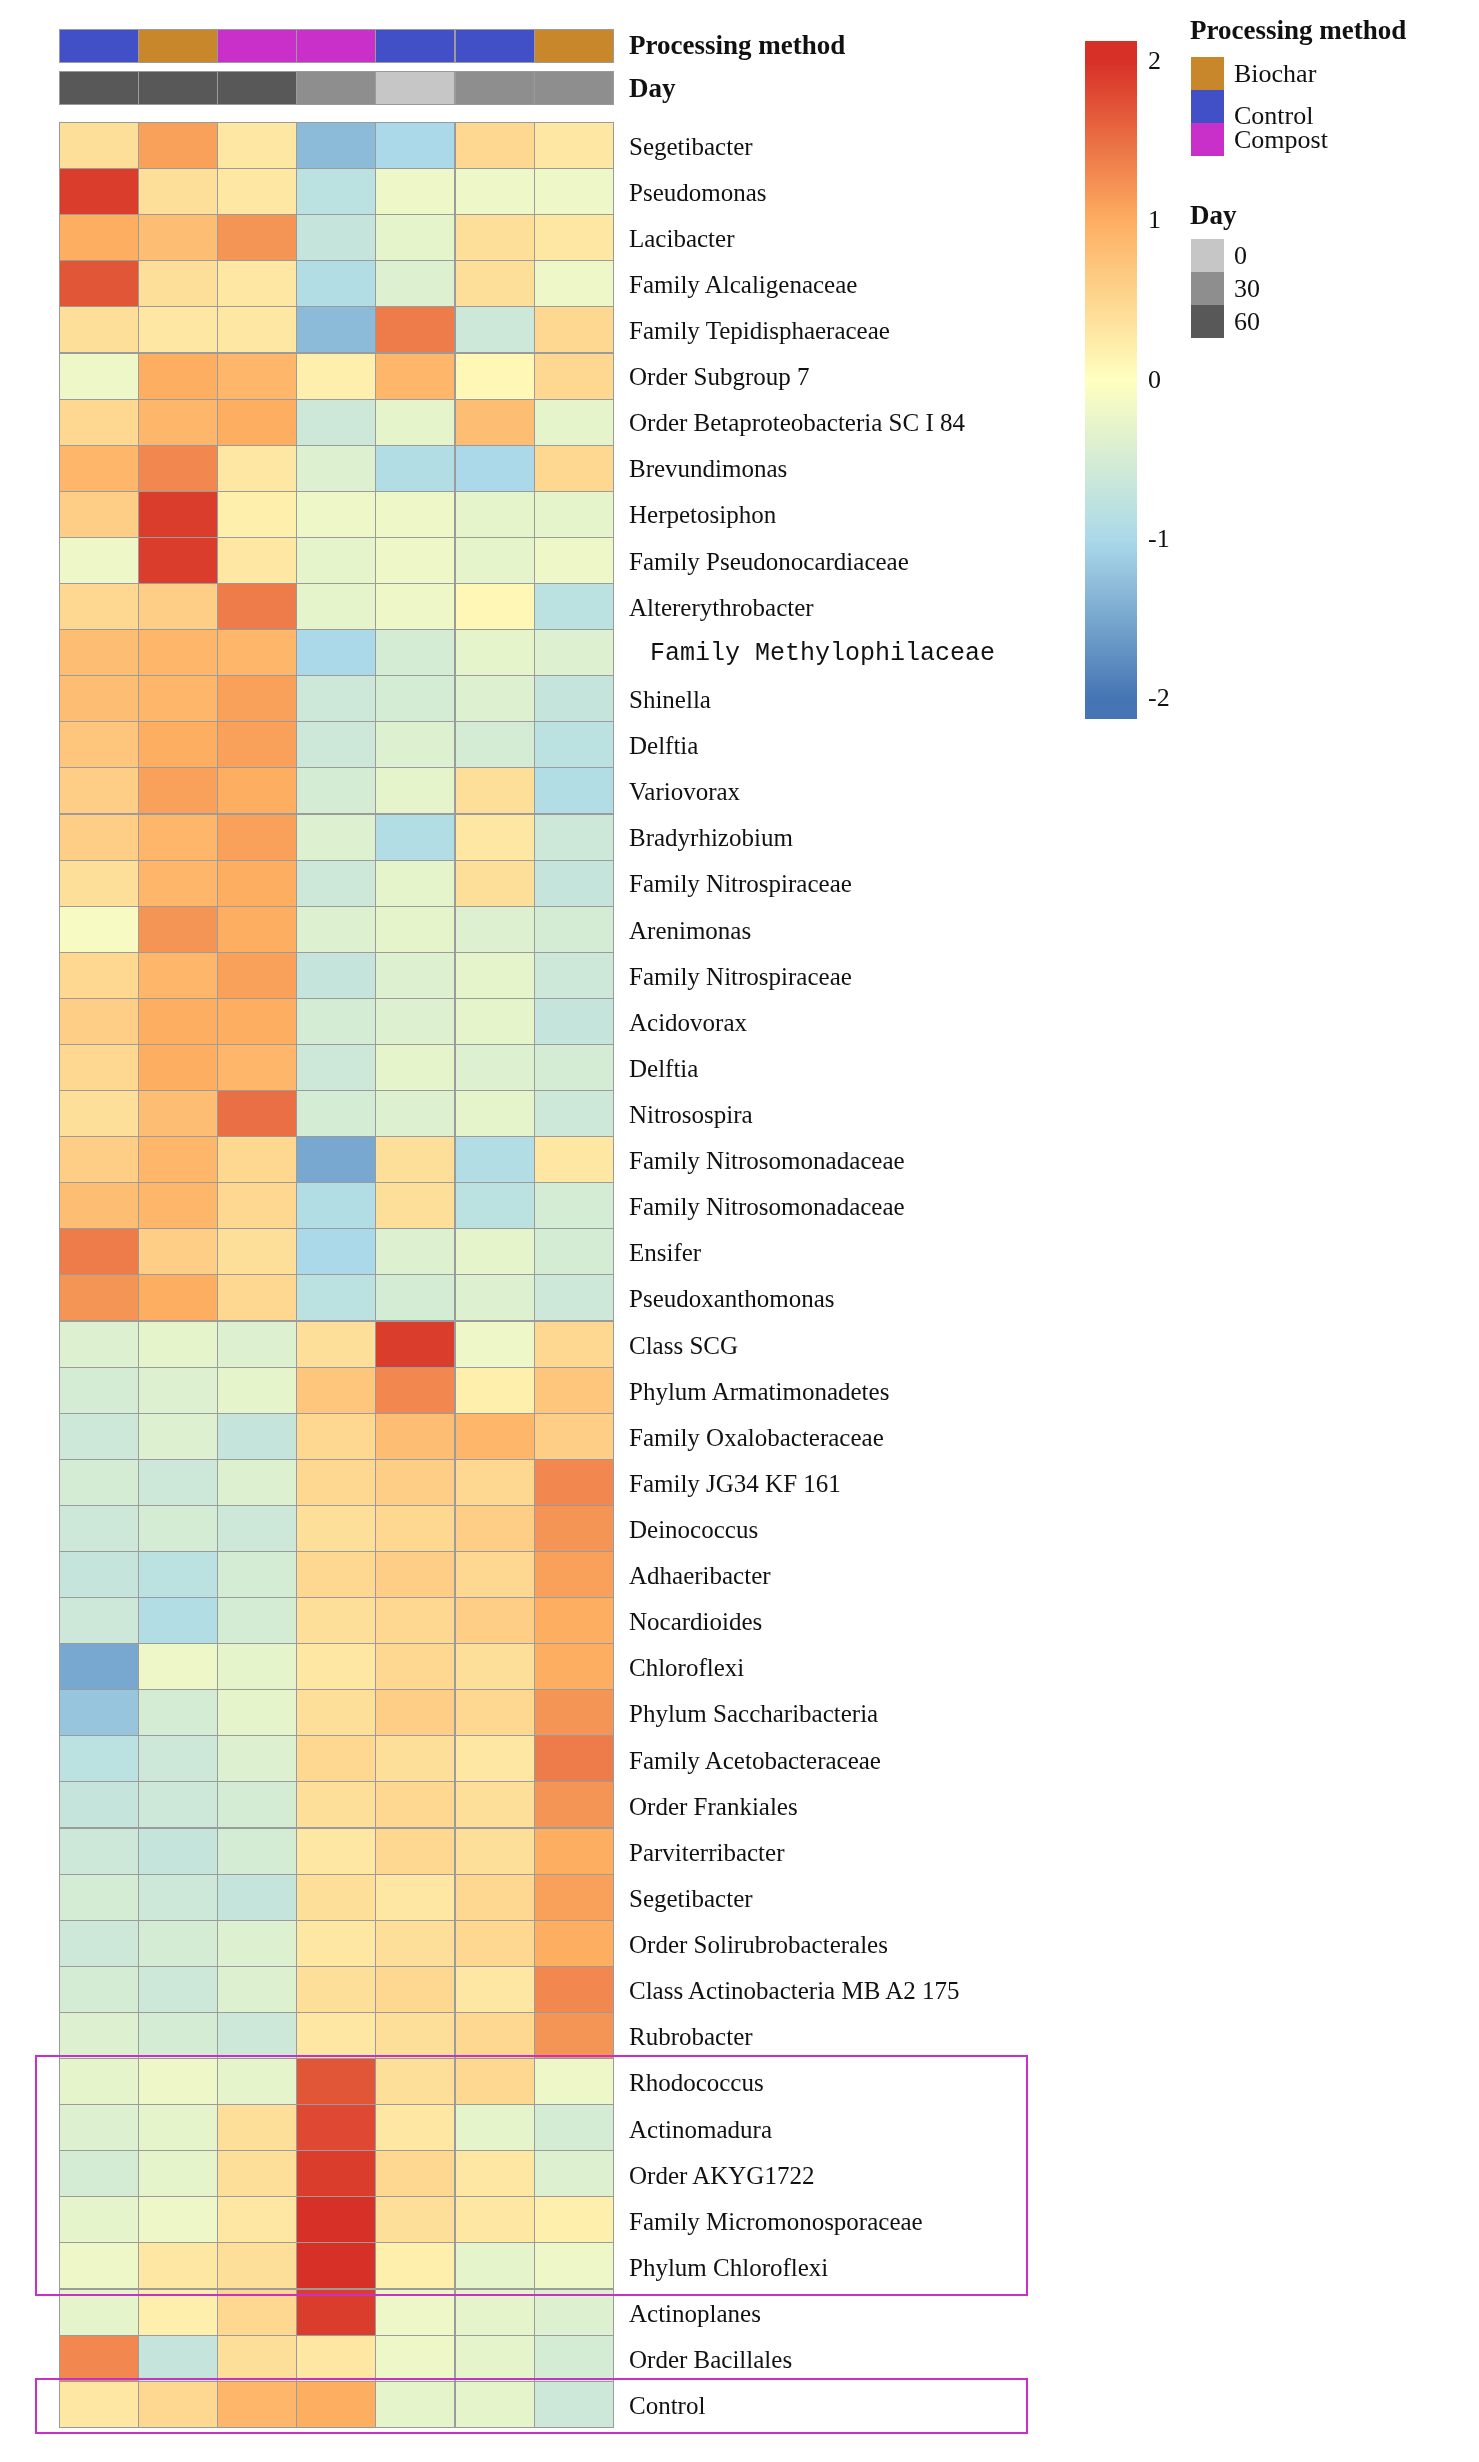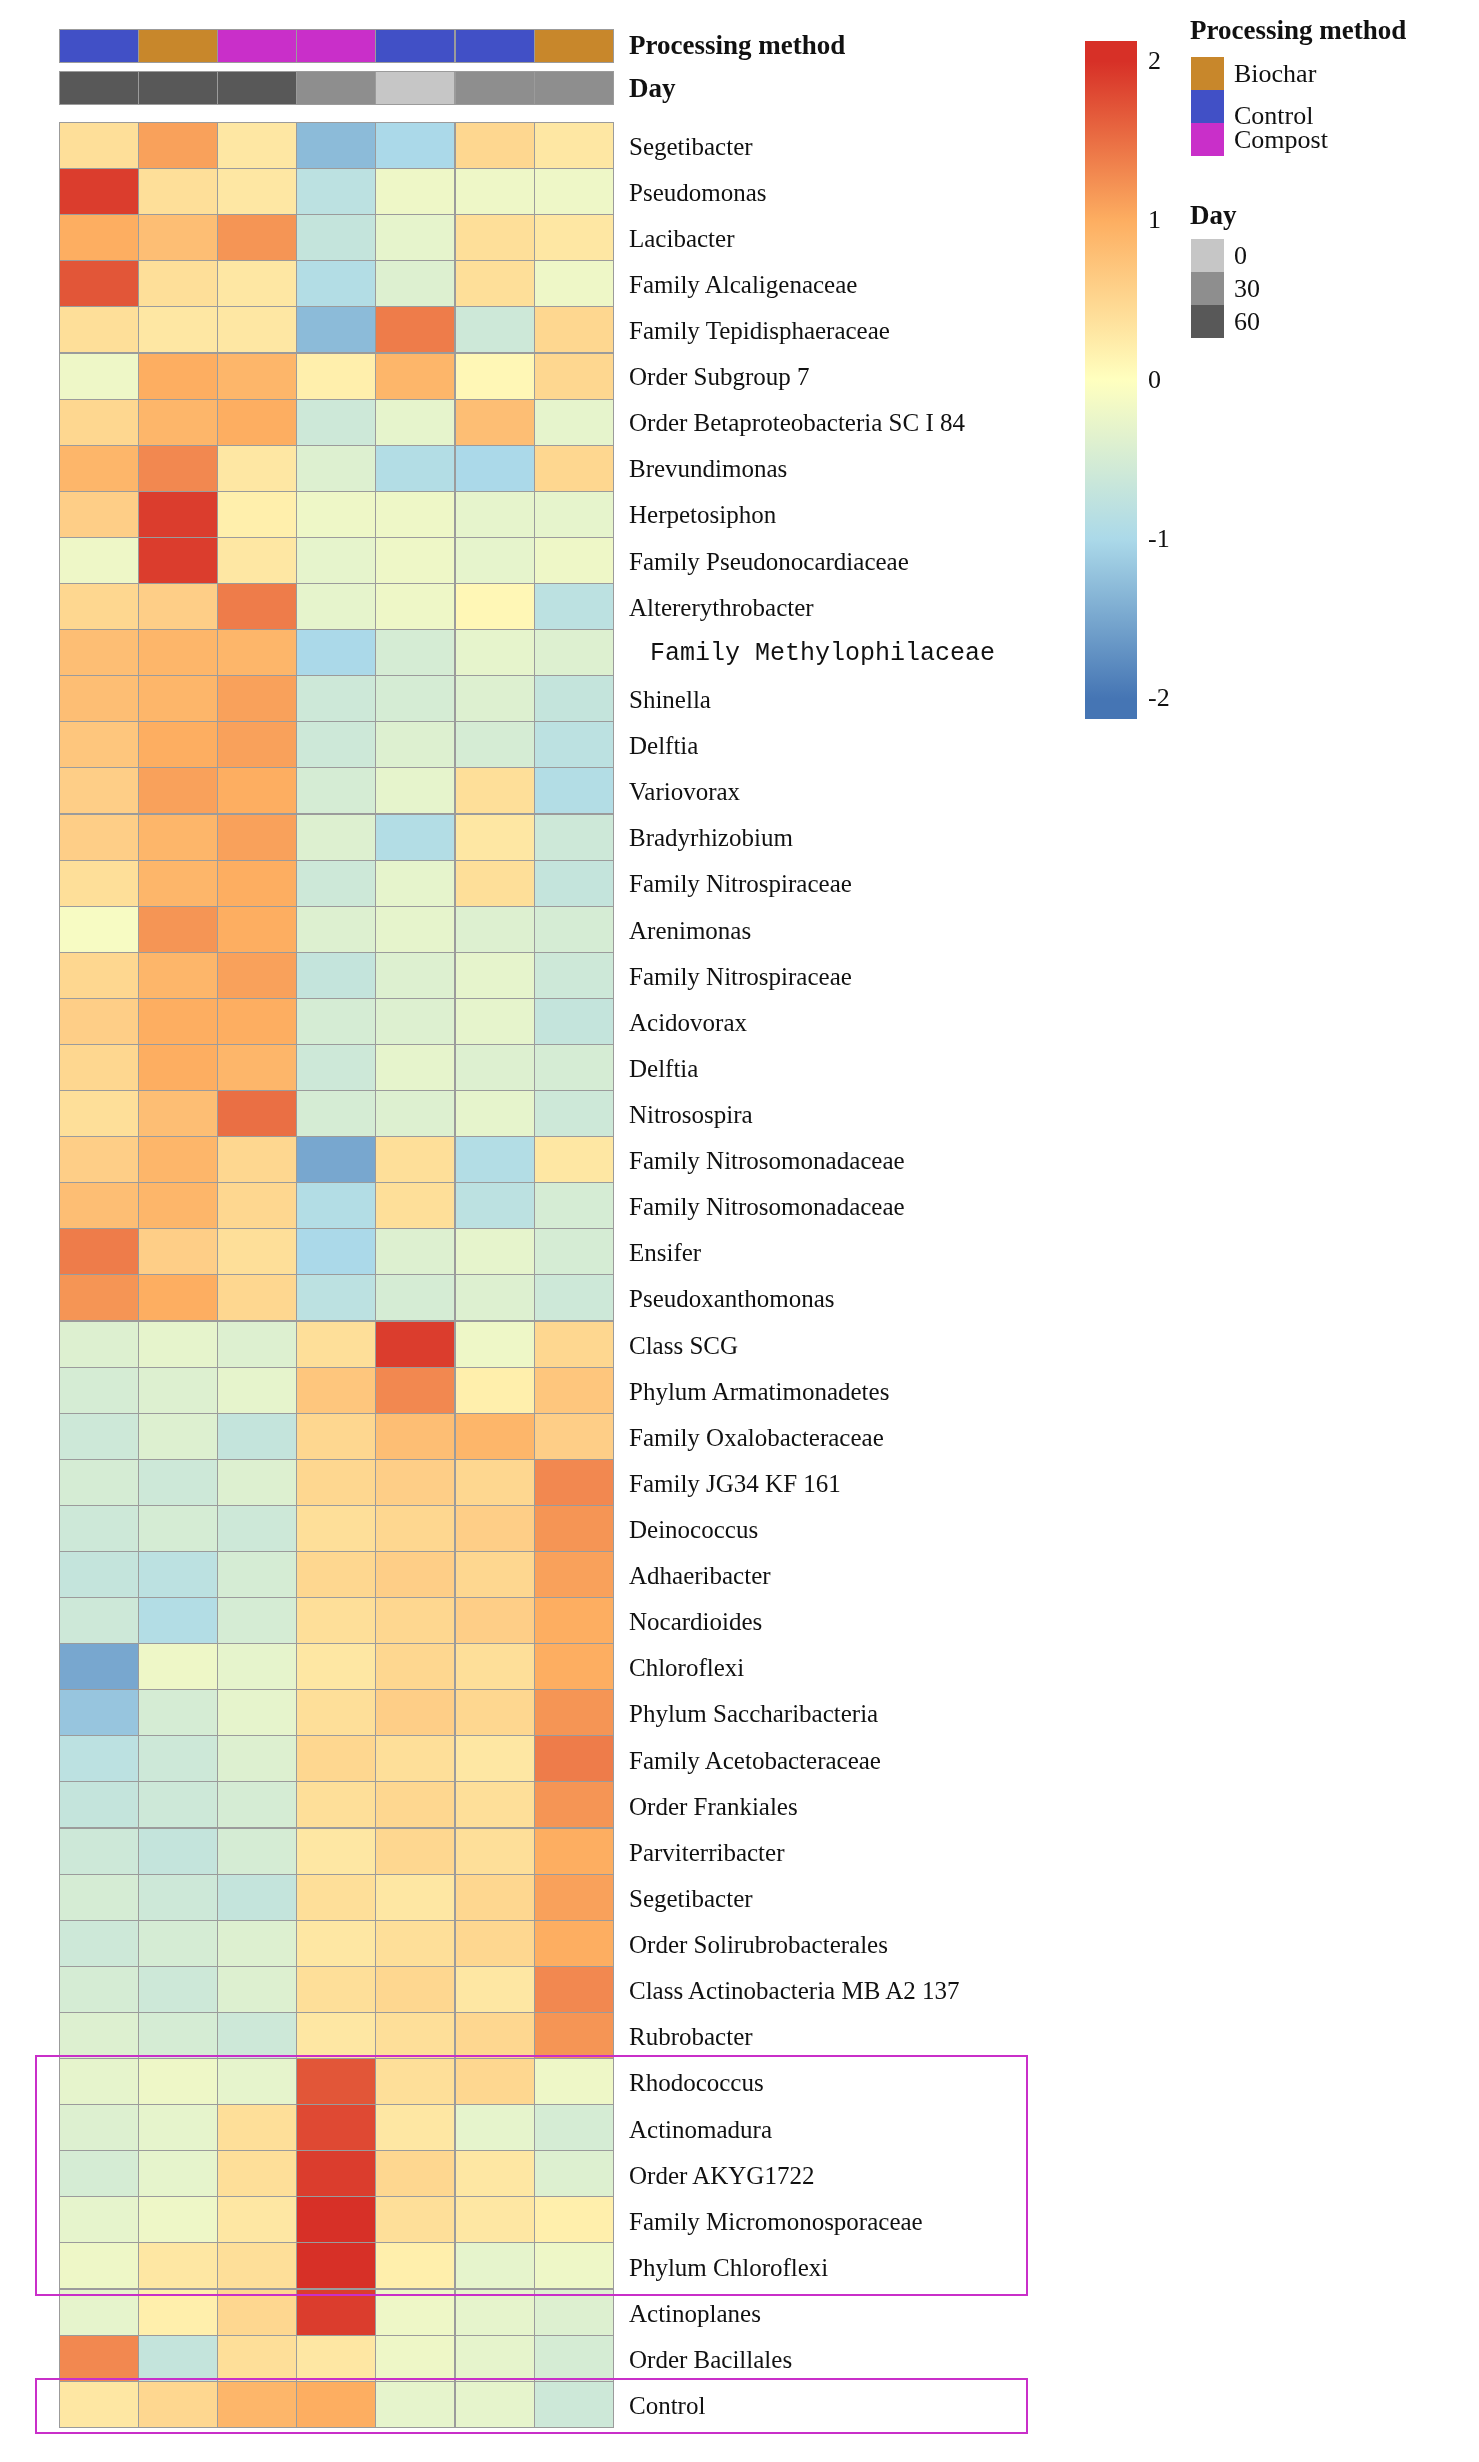--- a/index.html
+++ b/index.html
@@ -440,21 +440,21 @@
       <div class="row-label" style="left: 629px; top: 1507px; height: 45px;">Deinococcus</div>
       <div class="row-label" style="left: 629px; top: 1553px; height: 45px;">Adhaeribacter</div>
       <div class="row-label" style="left: 629px; top: 1599px; height: 45px;">Nocardioides</div>
       <div class="row-label" style="left: 629px; top: 1645px; height: 45px;">Chloroflexi</div>
       <div class="row-label" style="left: 629px; top: 1691px; height: 45px;">Phylum Saccharibacteria</div>
       <div class="row-label" style="left: 629px; top: 1738px; height: 45px;">Family Acetobacteraceae</div>
       <div class="row-label" style="left: 629px; top: 1784px; height: 45px;">Order Frankiales</div>
       <div class="row-label" style="left: 629px; top: 1830px; height: 45px;">Parviterribacter</div>
       <div class="row-label" style="left: 629px; top: 1876px; height: 45px;">Segetibacter</div>
       <div class="row-label" style="left: 629px; top: 1922px; height: 45px;">Order Solirubrobacterales</div>
-      <div class="row-label" style="left: 629px; top: 1968px; height: 45px;">Class Actinobacteria MB A2 137</div>
+      <div class="row-label" style="left: 629px; top: 1968px; height: 45px;">Class Actinobacteria MB A2 175</div>
       <div class="row-label" style="left: 629px; top: 2014px; height: 45px;">Rubrobacter</div>
       <div class="row-label" style="left: 629px; top: 2060px; height: 45px;">Rhodococcus</div>
       <div class="row-label" style="left: 629px; top: 2107px; height: 45px;">Actinomadura</div>
       <div class="row-label" style="left: 629px; top: 2153px; height: 45px;">Order AKYG1722</div>
       <div class="row-label" style="left: 629px; top: 2199px; height: 45px;">Family Micromonosporaceae</div>
       <div class="row-label" style="left: 629px; top: 2245px; height: 45px;">Phylum Chloroflexi</div>
       <div class="row-label" style="left: 629px; top: 2291px; height: 45px;">Actinoplanes</div>
       <div class="row-label" style="left: 629px; top: 2337px; height: 45px;">Order Bacillales</div>
       <div class="row-label" style="left: 629px; top: 2383px; height: 45px;">Control</div>
     </div>

